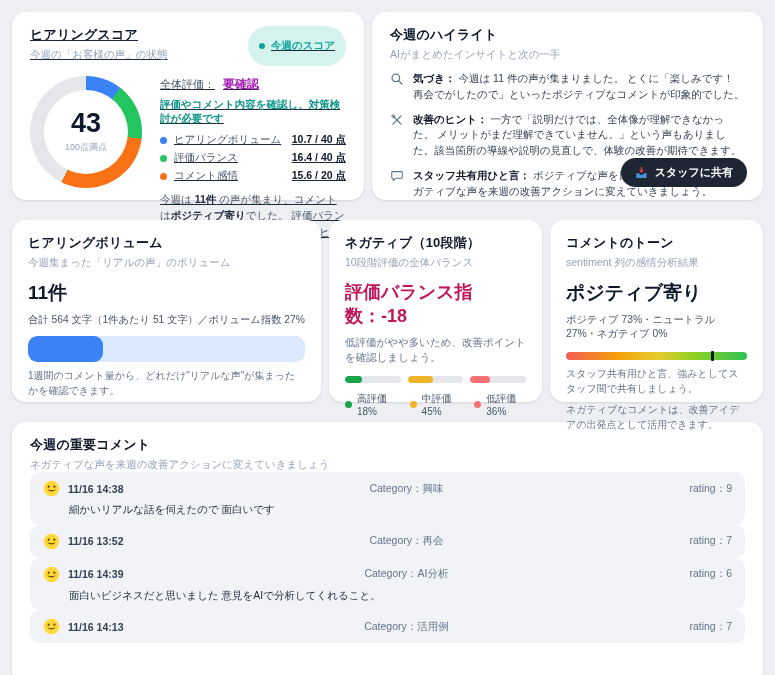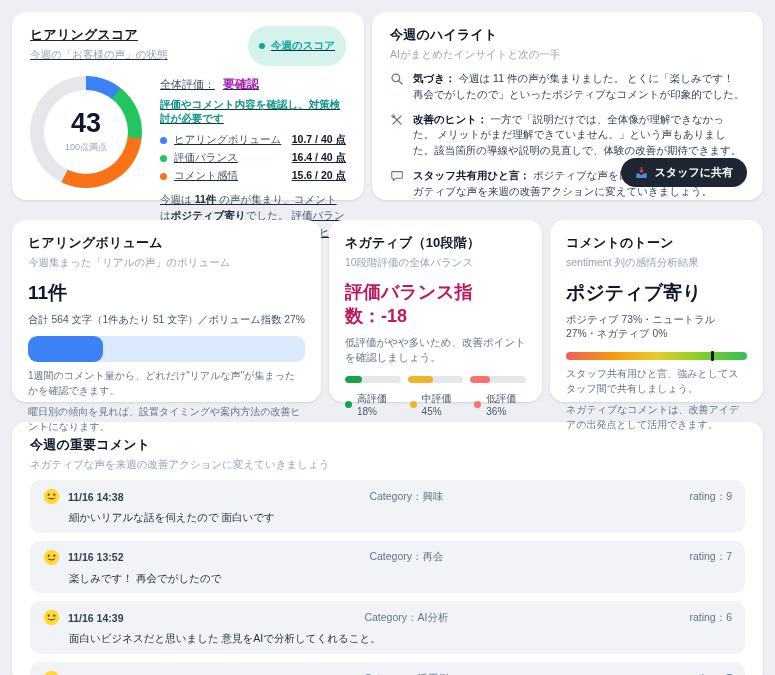--- a/index.html
+++ b/index.html
@@ -79,21 +79,21 @@
   .blegend { display: flex; gap: 13px; font-size: 10px; color: #475569; margin-top: 9px; }
   .blegend .item { display: flex; align-items: center; }
   .blegend .dot { width: 7px; height: 7px; margin-right: 5px; }
 
   .grad {
     height: 8px; border-radius: 4px; margin-top: 11px; position: relative;
     background: linear-gradient(90deg, #f25c54 0%, #f59e0b 28%, #e8cb2c 50%, #8bd024 72%, #2fc156 100%);
   }
   .grad-marker { position: absolute; top: -1px; bottom: -1px; width: 3px; background: #14161a; border-radius: 1px; }
 
-  .crow { background: #f1f3f7; border-radius: 10px; padding: 8px 13px; margin-top: 8px; }
+  .crow { background: #f1f3f7; border-radius: 10px; padding: 8px 13px; margin-top: 0; }
   .crow-head { display: flex; align-items: center; gap: 8px; }
   .ctime { font-size: 10.5px; font-weight: bold; color: #334155; }
   .ccat { flex: 1; text-align: center; font-size: 10.5px; color: #64748b; }
   .crating { font-size: 10.5px; color: #64748b; }
   .ctext { font-size: 10.5px; color: #1e293b; margin: 5px 0 0 26px; line-height: 1.4; }
   .smiley { flex-shrink: 0; display: block; }
 </style>
 </head>
 <body>
 
@@ -201,21 +201,20 @@
 
   <div class="card mid-card">
     <div class="c-title">ヒアリングボリューム</div>
     <div class="c-sub">今週集まった「リアルの声」のボリューム</div>
     <div class="big">11件</div>
     <div class="meta">合計 564 文字（1件あたり 51 文字）／ボリューム指数 27%</div>
     <div class="vbar">
       <div class="vfill" style="width:27%"></div>
     </div>
     <div class="small-gray">1週間のコメント量から、どれだけ"リアルな声"が集まったかを確認できます。</div>
-    <div class="small-gray">曜日別の傾向を見れば、設置タイミングや案内方法の改善ヒントになります。</div>
   </div>
 
   <div class="card mid-card">
     <div class="c-title">ネガティブ（10段階）</div>
     <div class="c-sub">10段階評価の全体バランス</div>
     <div class="headline">評価バランス指数：-18</div>
     <div class="small-gray" style="font-size:10.5px;">低評価がやや多いため、改善ポイントを確認しましょう。</div>
     <div class="bars">
       <div class="track">
         <div class="fill" style="width:30%;background:#16a34a"></div>
@@ -280,21 +279,20 @@
       <svg class="smiley" width="17" height="17" viewBox="0 0 24 24">
           <circle cx="12" cy="12" r="11" fill="#ffd93b"></circle>
           <circle cx="8" cy="9.5" r="1.6" fill="#664500"></circle>
           <circle cx="16" cy="9.5" r="1.6" fill="#664500"></circle>
           <path d="M6.2 13.2c1.6 4 10 4 11.6 0a15 15 0 0 1-11.6 0z" fill="#664500"></path>
         </svg>
       <span class="ctime">11/16 13:52</span>
       <span class="ccat">Category：再会</span>
       <span class="crating">rating：7</span>
     </div>
-    <div class="ctext">楽しみです！ 再会でがしたので</div>
   </div>
 
   <div class="crow">
     <div class="crow-head">
       <svg class="smiley" width="17" height="17" viewBox="0 0 24 24">
           <circle cx="12" cy="12" r="11" fill="#ffd93b"></circle>
           <circle cx="8" cy="9.5" r="1.6" fill="#664500"></circle>
           <circle cx="16" cy="9.5" r="1.6" fill="#664500"></circle>
           <path d="M6.2 13.2c1.6 4 10 4 11.6 0a15 15 0 0 1-11.6 0z" fill="#664500"></path>
         </svg>

